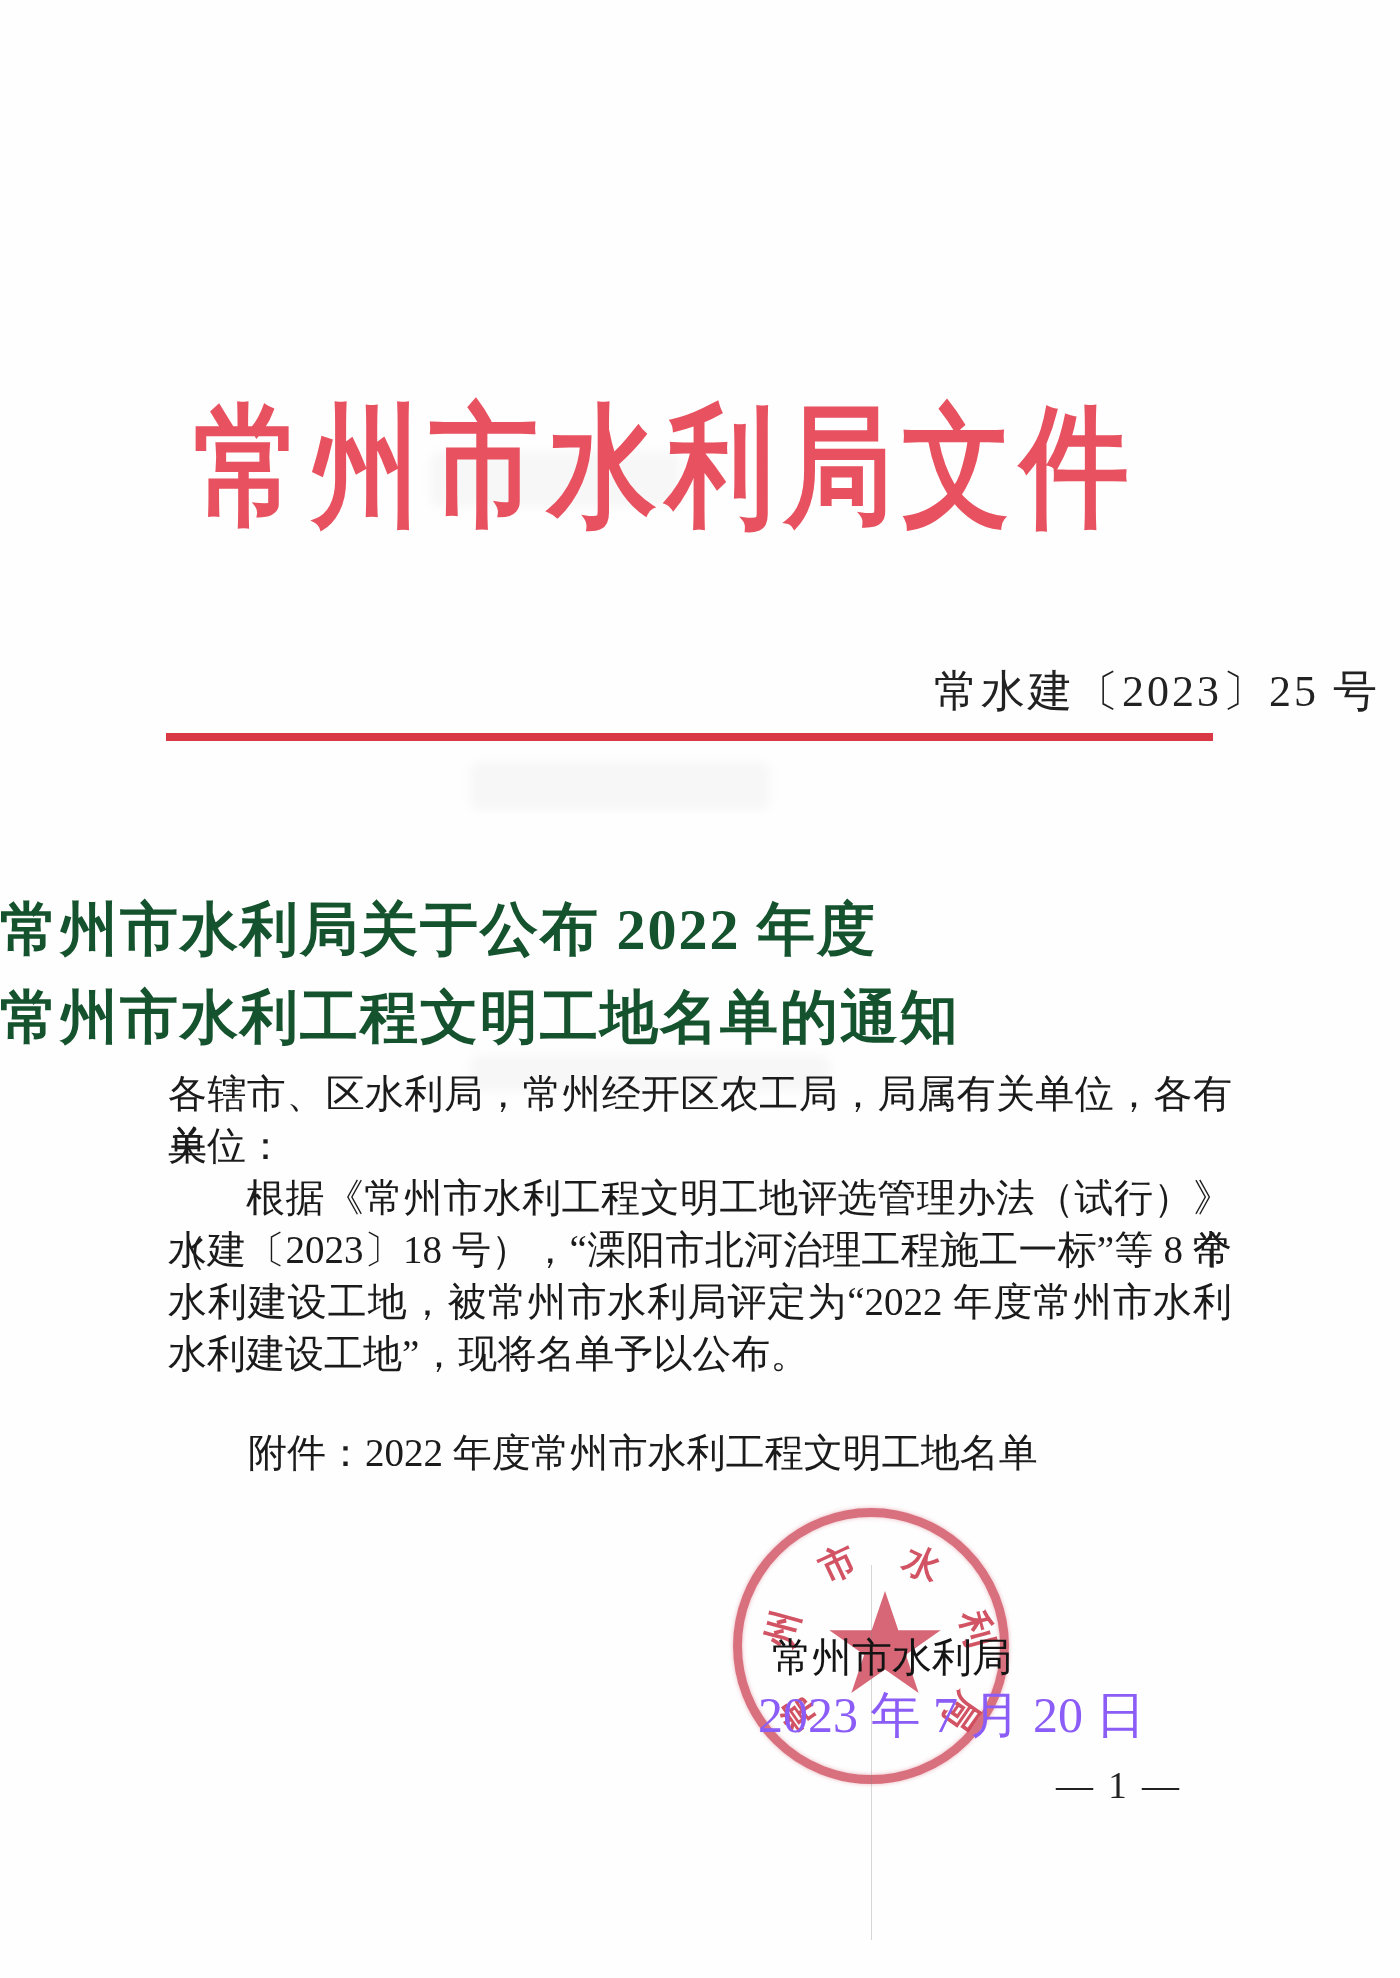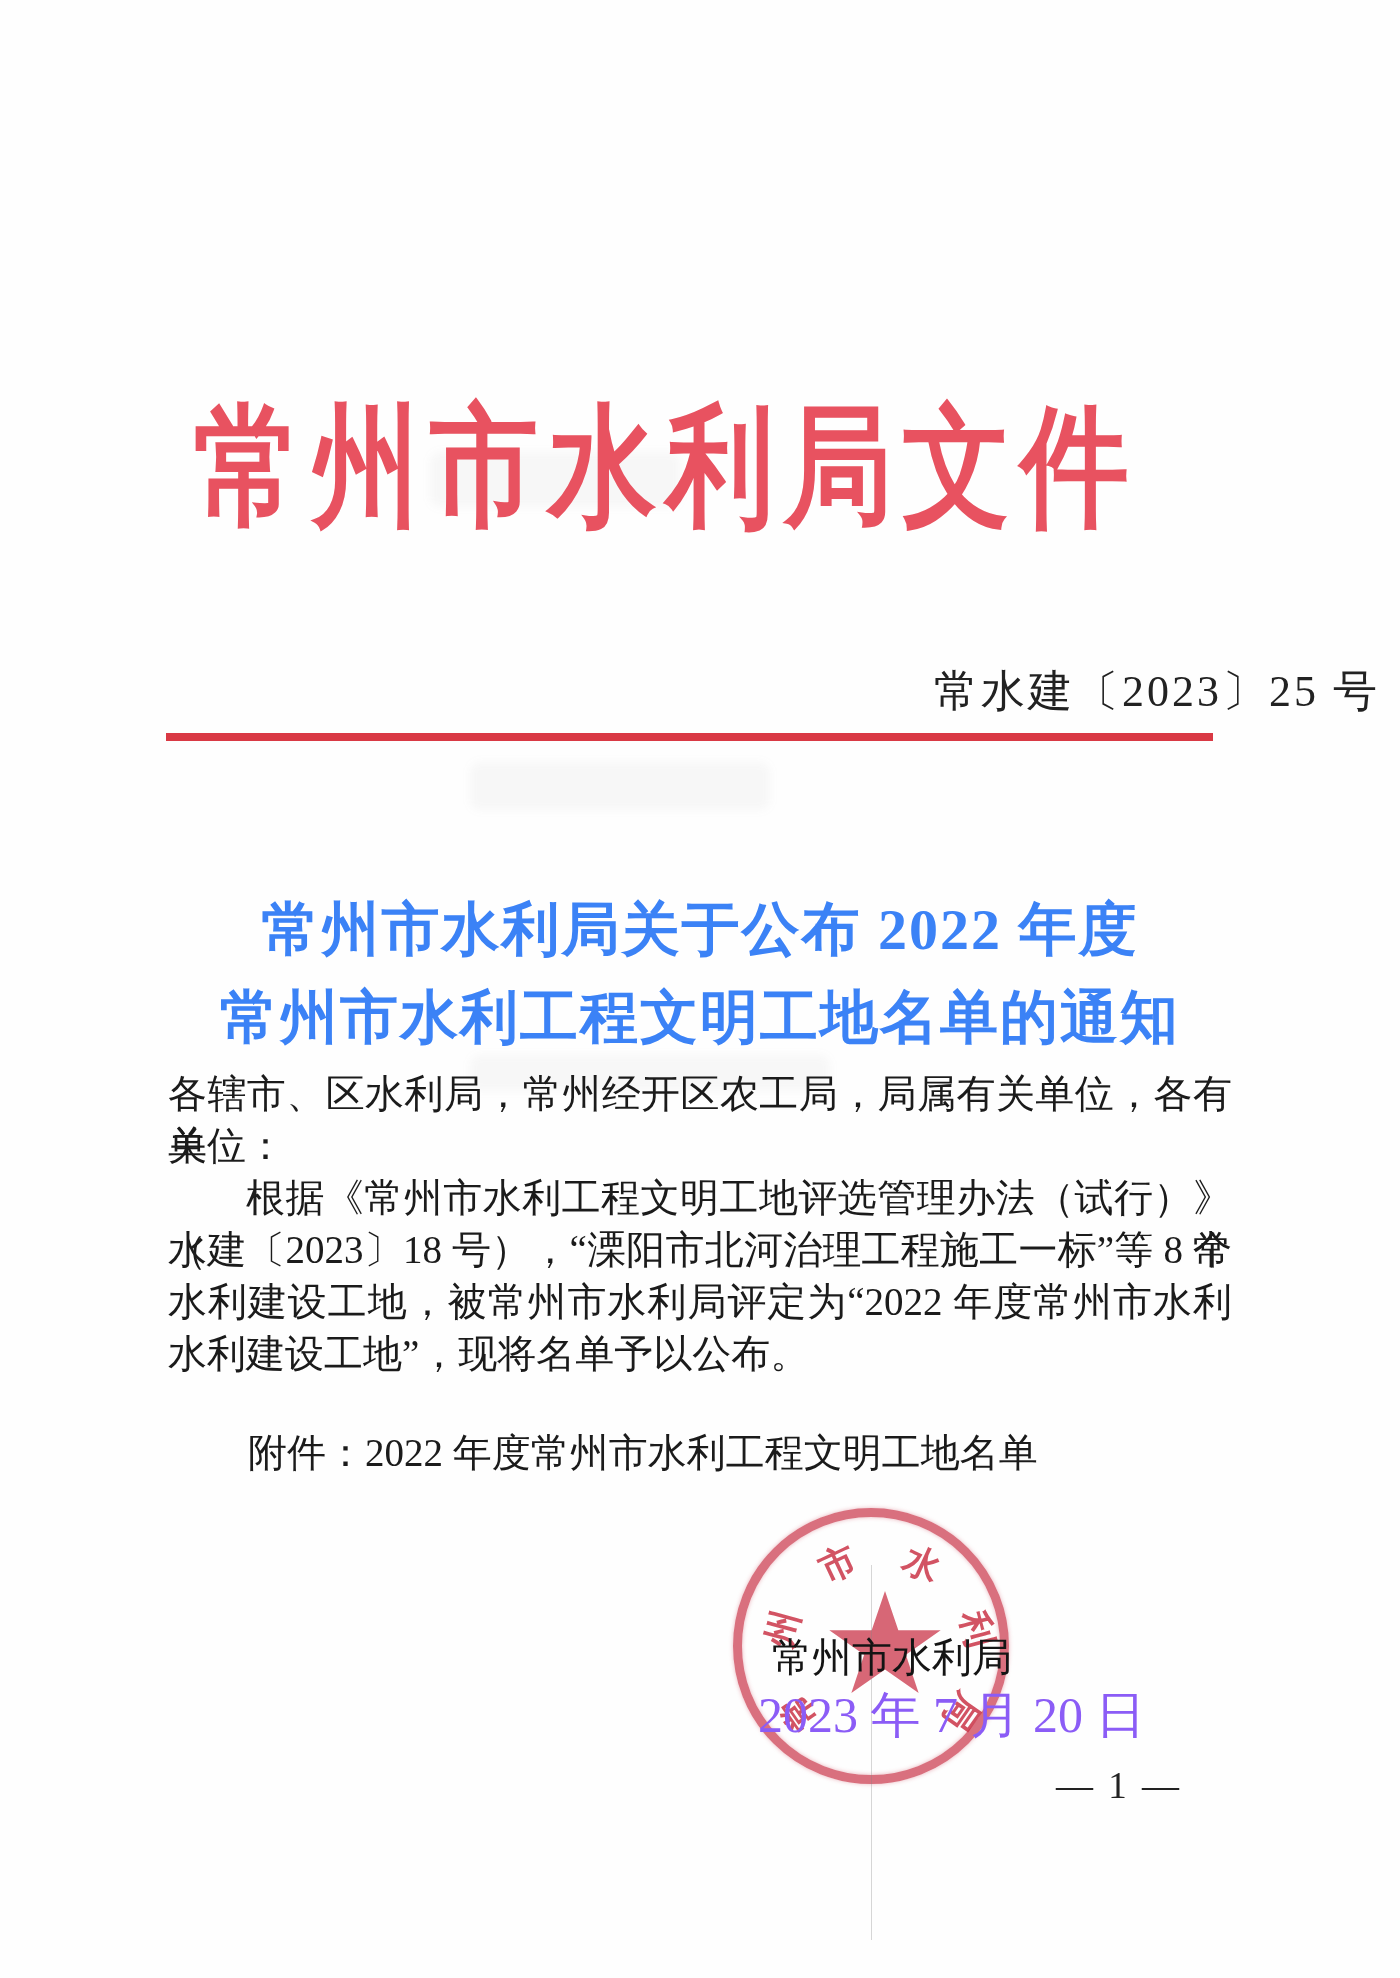--- a/index.html
+++ b/index.html
@@ -31,23 +31,23 @@
     font-size:44px; line-height:56px; letter-spacing:3px;
     color:#222;
   }
   .red-rule {
     position:absolute; top:733px; left:166px;
     width:1047px; height:8px;
     background:#d93944;
   }
   .doc-title {
     position:absolute; top:886px; left:0; width:1400px;
-    text-align:center;
+    text-align:left;
     font-size:58px; line-height:88px; font-weight:bold;
-    letter-spacing:2px; color:#3b82f6;
+    letter-spacing:2px; color:#14532d;
   }
   .body-block {
     position:absolute; top:1068px; left:168px; width:1064px;
     font-size:39px; color:#1b1b1b;
   }
   .bline { height:52px; line-height:52px; white-space:nowrap; }
   .bline.jl { white-space:normal; text-align:justify; text-align-last:justify; }
   .bline.ind { text-indent:78px; }
   .attach { margin-top:47px; text-indent:80px; }
   

